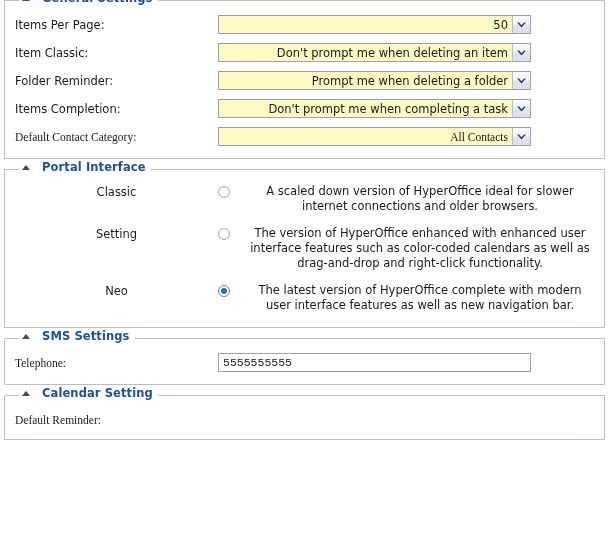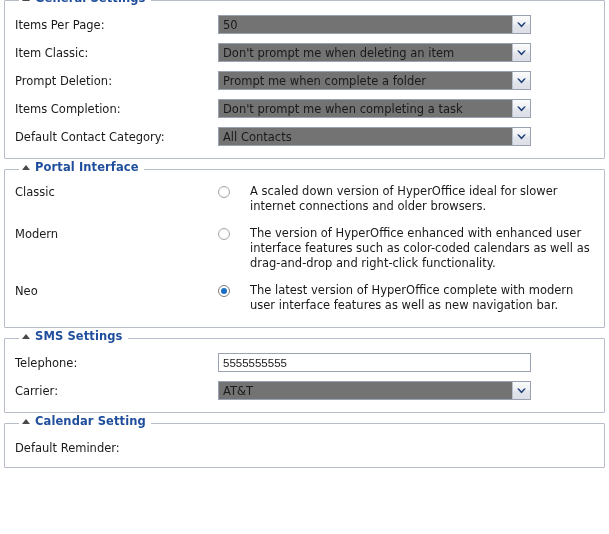--- a/index.html
+++ b/index.html
@@ -34,21 +34,21 @@
     position: relative;
   }
   .section-legend {
     position: absolute;
     top: -8px;
     left: 14px;
     background: #ffffff;
     padding: 0 5px 0 3px;
     display: flex;
     align-items: center;
-    gap: 5px;
+    gap: 12px;
     line-height: 1;
     white-space: nowrap;
   }
   .legend-toggle {
     width: 0;
     height: 0;
     border-left: 4px solid transparent;
     border-right: 4px solid transparent;
     border-bottom: 5px solid #4a4a4a;
     display: inline-block;
@@ -66,21 +66,21 @@
   .section-body {
     padding: 14px 10px 2px 10px;
   }
 
   
   .row {
     display: flex;
     align-items: flex-start;
     margin-bottom: 9px;
   }
-  .row:last-child { margin-bottom: 2px; }
+  .row:last-child { margin-bottom: 2px; font-family: Liberation Serif, serif; }
 
   .row-label {
     width: 203px;
     flex: 0 0 203px;
     font-size: 11.5px;
     color: #1a1a1a;
     padding-top: 3px;
     line-height: 14px;
   }
   .row-field {
@@ -89,22 +89,23 @@
   }
 
   
   .select {
     position: relative;
     display: block;
     width: 313px;
     height: 19px;
     box-sizing: border-box;
     border: 1px solid #9aa2b1;
-    background: #737373;
+    background: #fef9c3;
     cursor: pointer;
+    text-align: right;
   }
   .select-value {
     display: block;
     padding: 2px 22px 0 4px;
     font-size: 11.5px;
     line-height: 15px;
     color: #1a1a1a;
     white-space: nowrap;
     overflow: hidden;
     text-overflow: ellipsis;
@@ -124,32 +125,33 @@
   }
   .select-arrow svg { display: block; }
 
   
   .text-input {
     width: 313px;
     height: 19px;
     box-sizing: border-box;
     border: 1px solid #9aa2b1;
     background: #ffffff;
-    font-family: Liberation Sans, sans-serif;
+    font-family: Liberation Mono, monospace;
     font-size: 11.5px;
     color: #1a1a1a;
     padding: 1px 4px;
     outline: none;
   }
 
   
   .radio-row {
     display: flex;
     align-items: flex-start;
     margin-bottom: 12px;
+    text-align: center;
   }
   .radio-row:last-child { margin-bottom: 4px; }
 
   .radio-name {
     width: 203px;
     flex: 0 0 203px;
     font-size: 11.5px;
     color: #1a1a1a;
     line-height: 15px;
     padding-top: 1px;
@@ -227,24 +229,24 @@
             <span class="select-arrow">
               <svg width="11" height="8" viewBox="0 0 11 8">
                   <path d="M1 1.6 L5.5 6.4 L10 1.6 L8.1 1.6 L5.5 4.3 L2.9 1.6 Z" fill="#1f3f7a"></path>
                 </svg>
             </span>
           </div>
         </div>
       </div>
 
       <div class="row">
-        <div class="row-label">Prompt Deletion:</div>
-        <div class="row-field">
-          <div class="select">
-            <span class="select-value">Prompt me when complete a folder</span>
+        <div class="row-label">Folder Reminder:</div>
+        <div class="row-field">
+          <div class="select">
+            <span class="select-value">Prompt me when deleting a folder</span>
             <span class="select-arrow">
               <svg width="11" height="8" viewBox="0 0 11 8">
                   <path d="M1 1.6 L5.5 6.4 L10 1.6 L8.1 1.6 L5.5 4.3 L2.9 1.6 Z" fill="#1f3f7a"></path>
                 </svg>
             </span>
           </div>
         </div>
       </div>
 
       <div class="row">
@@ -287,21 +289,21 @@
 
       <div class="radio-row">
         <div class="radio-name">Classic</div>
         <div class="radio-choice">
           <span class="radio-mark"></span>
           <span class="radio-desc">A scaled down version of HyperOffice ideal for slower internet connections and older browsers.</span>
         </div>
       </div>
 
       <div class="radio-row">
-        <div class="radio-name">Modern</div>
+        <div class="radio-name">Setting</div>
         <div class="radio-choice">
           <span class="radio-mark"></span>
           <span class="radio-desc">The version of HyperOffice enhanced with enhanced user interface features such as color-coded calendars as well as drag-and-drop and right-click functionality.</span>
         </div>
       </div>
 
       <div class="radio-row">
         <div class="radio-name">Neo</div>
         <div class="radio-choice">
           <span class="radio-mark checked"></span>
@@ -319,33 +321,20 @@
     </div>
     <div class="section-body">
 
       <div class="row">
         <div class="row-label">Telephone:</div>
         <div class="row-field">
           <input class="text-input" type="text" value="5555555555" style="">
         </div>
       </div>
 
-      <div class="row">
-        <div class="row-label">Carrier:</div>
-        <div class="row-field">
-          <div class="select">
-            <span class="select-value">AT&amp;T</span>
-            <span class="select-arrow">
-              <svg width="11" height="8" viewBox="0 0 11 8">
-                  <path d="M1 1.6 L5.5 6.4 L10 1.6 L8.1 1.6 L5.5 4.3 L2.9 1.6 Z" fill="#1f3f7a"></path>
-                </svg>
-            </span>
-          </div>
-        </div>
-      </div>
 
     </div>
   </fieldset>
 
   <fieldset class="section">
     <div class="section-legend">
       <span class="legend-toggle"></span>
       <span class="legend-text">Calendar Setting</span>
     </div>
     <div class="section-body">

